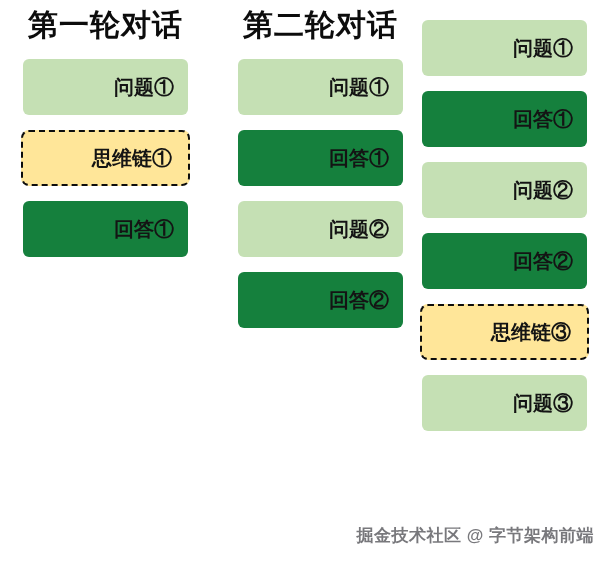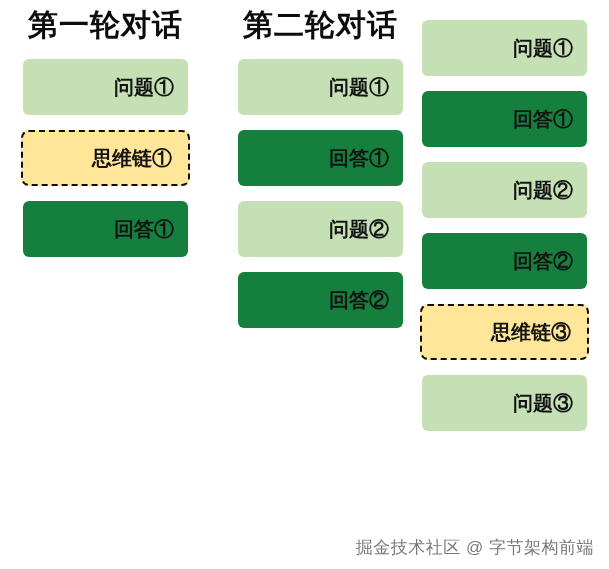--- a/index.html
+++ b/index.html
@@ -55,23 +55,23 @@
     background: #ffe699;
     border: 2px dashed #0d0d0d;
     border-radius: 8px;
     margin-left: -2px;
     margin-right: -2px;
     padding-right: 16px;
   }
   .watermark {
     position: absolute;
     right: 15px;
-    bottom: 10px;
+    bottom: 22px;
     font-size: 17px;
-    font-weight: normal;
+    font-weight: bold;
     color: rgba(90, 90, 95, 0.82);
     letter-spacing: 0.5px;
     white-space: nowrap;
   }
 </style>
 </head>
 <body>
 
 <div class="canvas">
 

